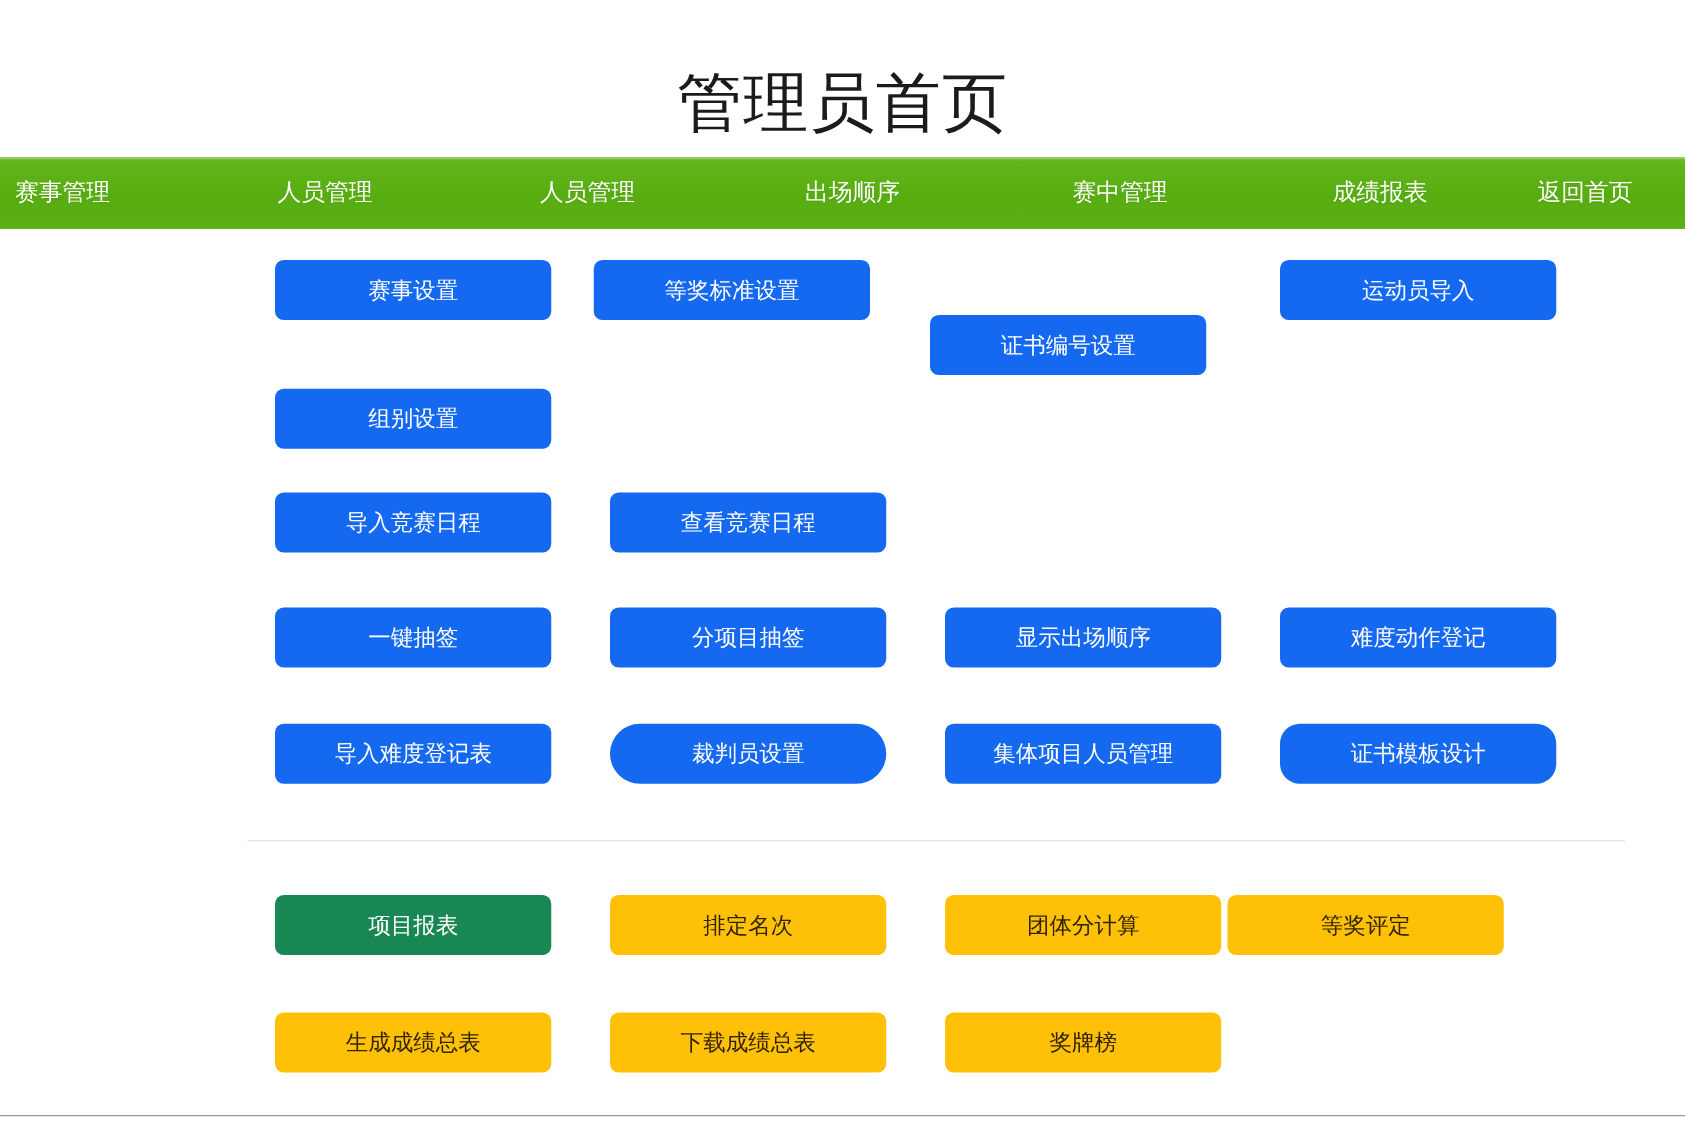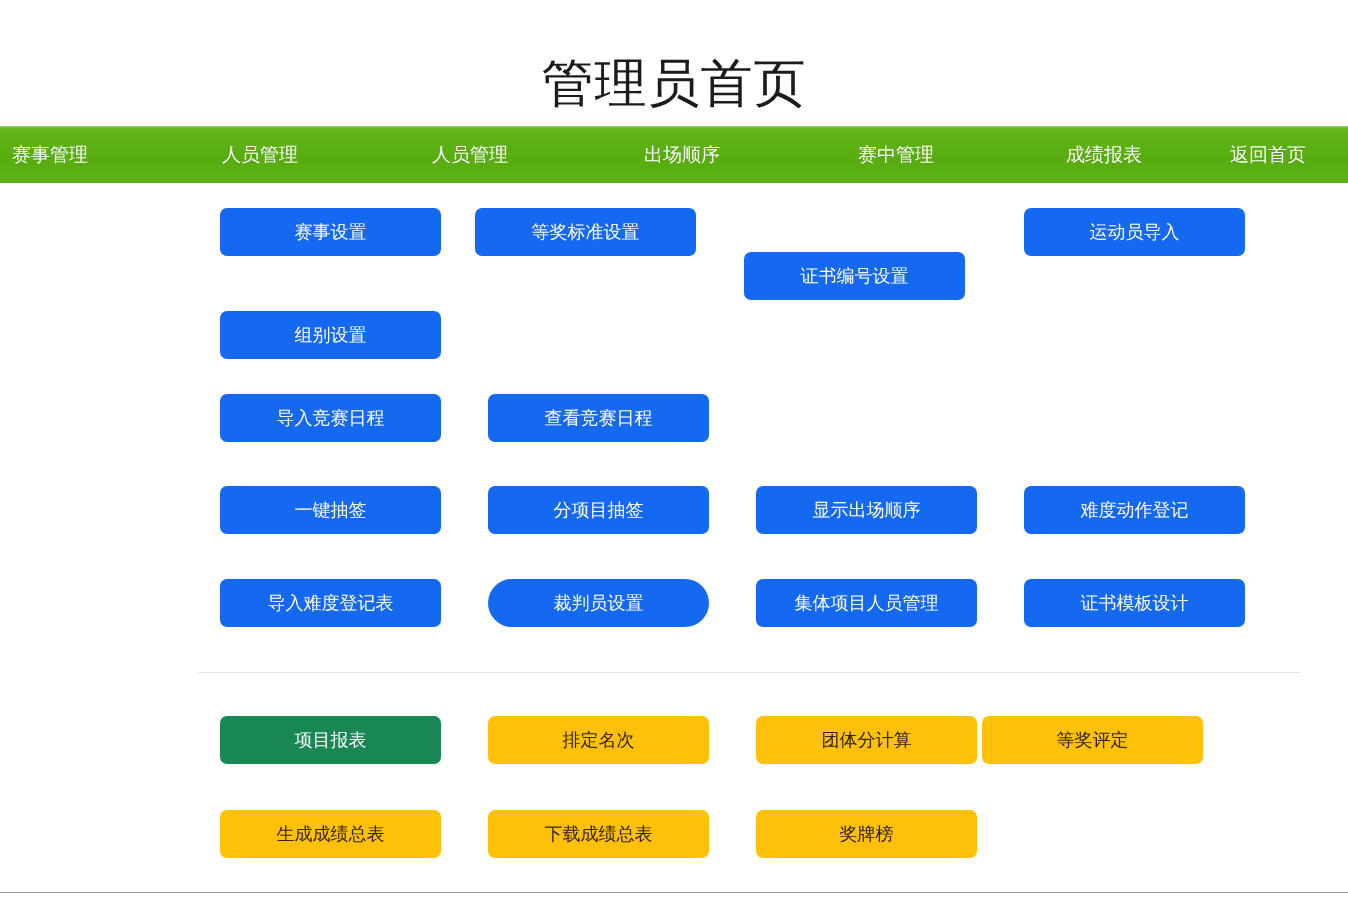--- a/index.html
+++ b/index.html
@@ -134,21 +134,21 @@
     <button class="btn btn-blue" style="left: 220px; top: 311px; text-align: center;">组别设置</button>
     <button class="btn btn-blue" style="left: 220px; top: 394px;">导入竞赛日程</button>
     <button class="btn btn-blue" style="left: 488px; top: 394px;">查看竞赛日程</button>
     <button class="btn btn-blue" style="left: 220px; top: 486px;">一键抽签</button>
     <button class="btn btn-blue" style="left: 488px; top: 486px;">分项目抽签</button>
     <button class="btn btn-blue" style="left: 756px; top: 486px;">显示出场顺序</button>
     <button class="btn btn-blue" style="left: 1024px; top: 486px;">难度动作登记</button>
     <button class="btn btn-blue" style="left: 220px; top: 579px;">导入难度登记表</button>
     <button class="btn btn-blue" style="left: 488px; top: 579px; border-radius: 24px;">裁判员设置</button>
     <button class="btn btn-blue" style="left: 756px; top: 579px;">集体项目人员管理</button>
-    <button class="btn btn-blue" style="left: 1024px; top: 579px;">证书模板设计</button>
+    <button class="btn btn-blue" style="left: 1024px; top: 579px; border-radius: 16px;">证书模板设计</button>
     <button class="btn btn-green" style="left: 220px; top: 716px;">项目报表</button>
     <button class="btn btn-yellow" style="left: 488px; top: 716px;">排定名次</button>
     <button class="btn btn-yellow" style="left: 756px; top: 716px;">团体分计算</button>
     <button class="btn btn-yellow" style="left: 982px; top: 716px;">等奖评定</button>
     <button class="btn btn-yellow" style="left: 220px; top: 810px;">生成成绩总表</button>
     <button class="btn btn-yellow" style="left: 488px; top: 810px;">下载成绩总表</button>
     <button class="btn btn-yellow" style="left: 756px; top: 810px;">奖牌榜</button>
   </div>
 
 <div class="divider"></div>

